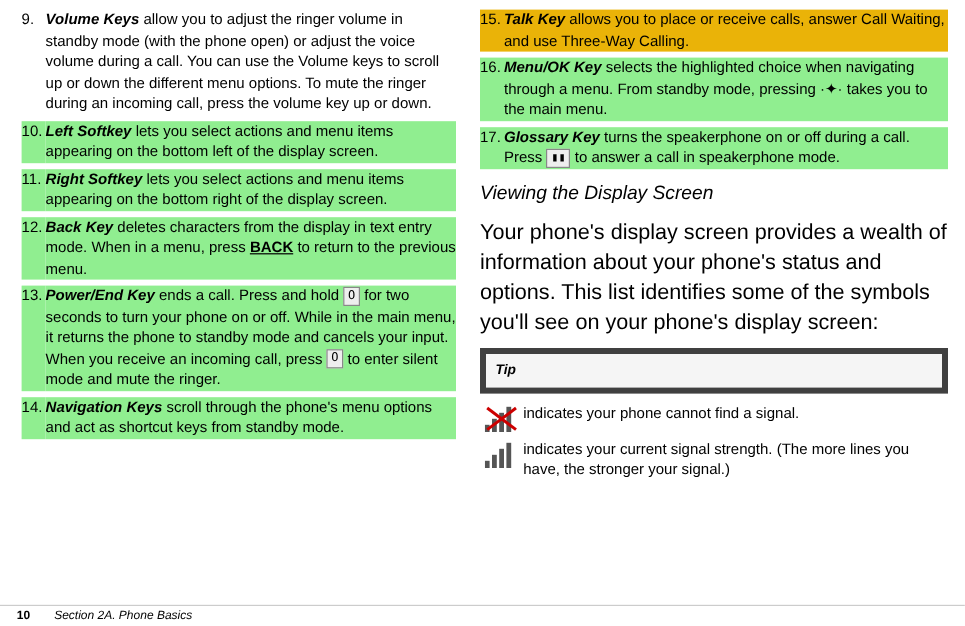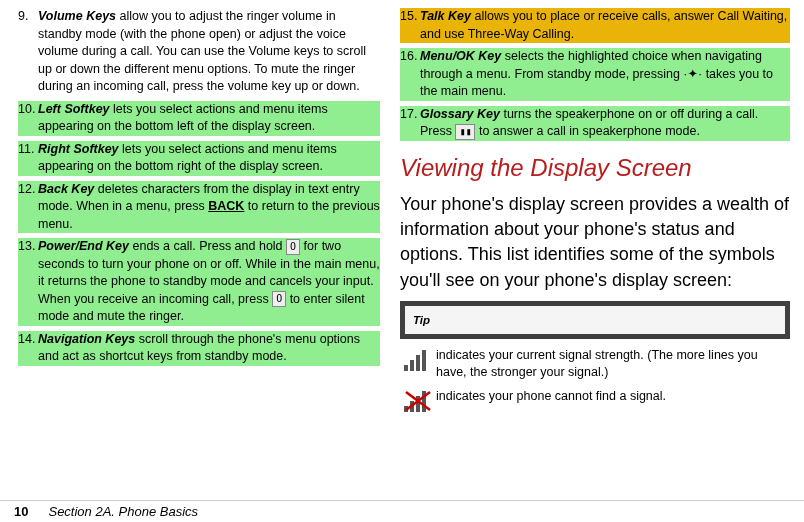--- a/index.html
+++ b/index.html
@@ -48,25 +48,25 @@
     }
     .bold-italic {
       font-weight: bold;
       font-style: italic;
     }
     .bold-underline {
       font-weight: bold;
       text-decoration: underline;
     }
     .section-title {
-      font-size: 24px;
+      font-size: 16px;
       font-style: italic;
       margin: 10px 0 8px 0;
       font-weight: normal;
-      color: #b91c1c;
+      color: #000000;
     }
     .tip-box {
       border: 5px solid #404040;
       background: #f5f5f5;
       display: flex;
       padding: 6px 8px;
       margin: 8px 0;
       font-size: 11.5px;
     }
     .tip-label {
@@ -98,21 +98,21 @@
       line-height: 1.4;
     }
     .footer-bar {
       position: absolute;
       bottom: 0;
       left: 0;
       width: 804px;
       display: flex;
       align-items: center;
       padding: 3px 14px;
-      font-size: 13px;
+      font-size: 10px;
       border-top: 1px solid #ccc;
       background: #fff;
     }
     .footer-left {
       font-weight: bold;
       margin-right: 20px;
     }
     .footer-right {
       font-style: italic;
     }
@@ -225,41 +225,41 @@
         <span class="tip-label">Tip</span>
       </div>
 
       <div class="icon-row">
         <div class="icon-cell">
           <svg width="28" height="22" viewBox="0 0 28 22">
             <rect x="0" y="16" width="4" height="6" fill="#555"></rect>
             <rect x="6" y="11" width="4" height="11" fill="#555"></rect>
             <rect x="12" y="6" width="4" height="16" fill="#555"></rect>
             <rect x="18" y="1" width="4" height="21" fill="#555"></rect>
+
+            <line x1="2" y1="2" x2="26" y2="20" stroke="#cc0000" stroke-width="2.5"></line>
+            <line x1="26" y1="2" x2="2" y2="20" stroke="#cc0000" stroke-width="2.5"></line>
           </svg>
         </div>
         <div class="icon-text">
-          indicates your current signal strength. (The more lines you have, the stronger your signal.)
+          indicates your phone cannot find a signal.
         </div>
       </div>
 
       <div class="icon-row">
         <div class="icon-cell">
           <svg width="28" height="22" viewBox="0 0 28 22">
             <rect x="0" y="16" width="4" height="6" fill="#555"></rect>
             <rect x="6" y="11" width="4" height="11" fill="#555"></rect>
             <rect x="12" y="6" width="4" height="16" fill="#555"></rect>
             <rect x="18" y="1" width="4" height="21" fill="#555"></rect>
-
-            <line x1="2" y1="2" x2="26" y2="20" stroke="#cc0000" stroke-width="2.5"></line>
-            <line x1="26" y1="2" x2="2" y2="20" stroke="#cc0000" stroke-width="2.5"></line>
           </svg>
         </div>
         <div class="icon-text">
-          indicates your phone cannot find a signal.
+          indicates your current signal strength. (The more lines you have, the stronger your signal.)
         </div>
       </div>
 
     </div>
   </div>
 </div>
 
 <div class="footer-bar">
   <span class="footer-left">10</span>
   <span class="footer-right">Section 2A. Phone Basics</span>

